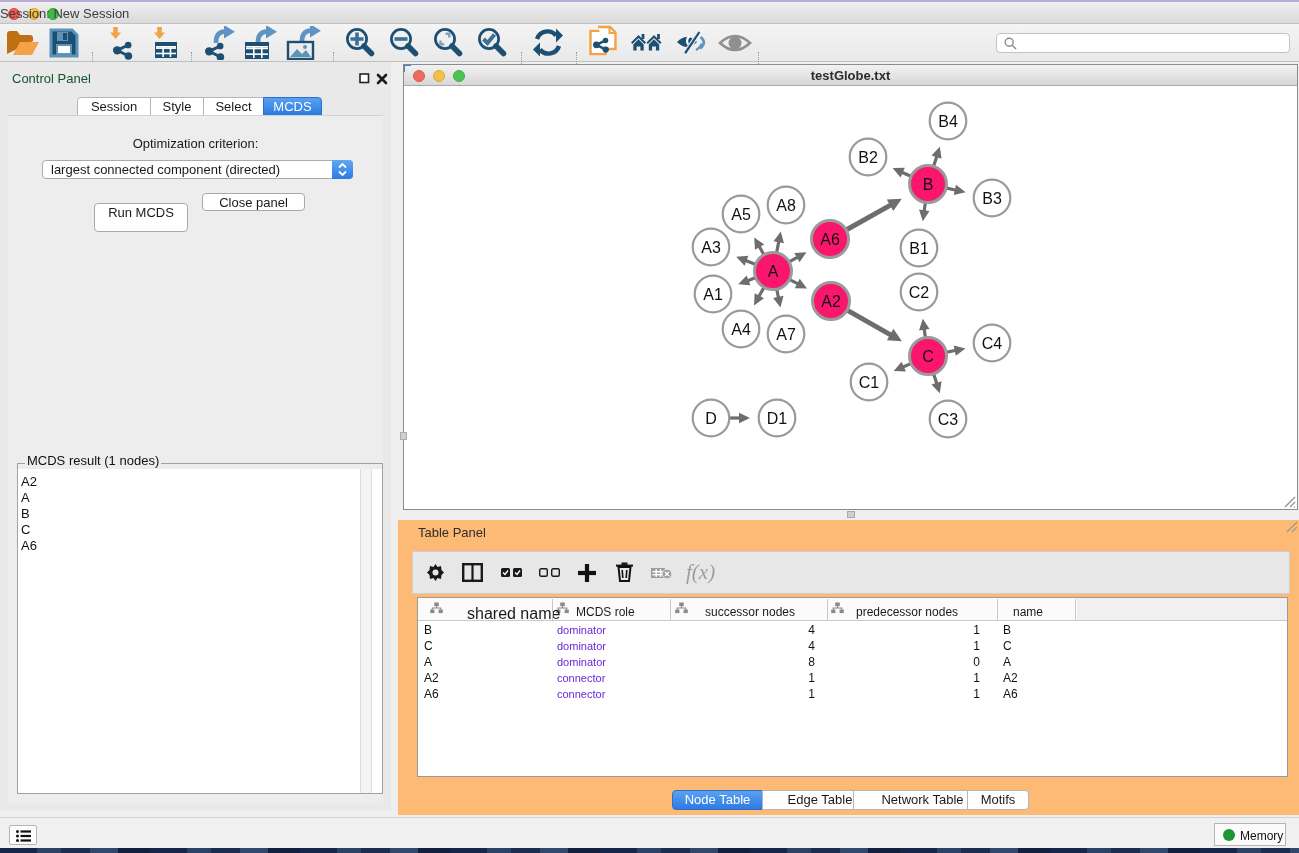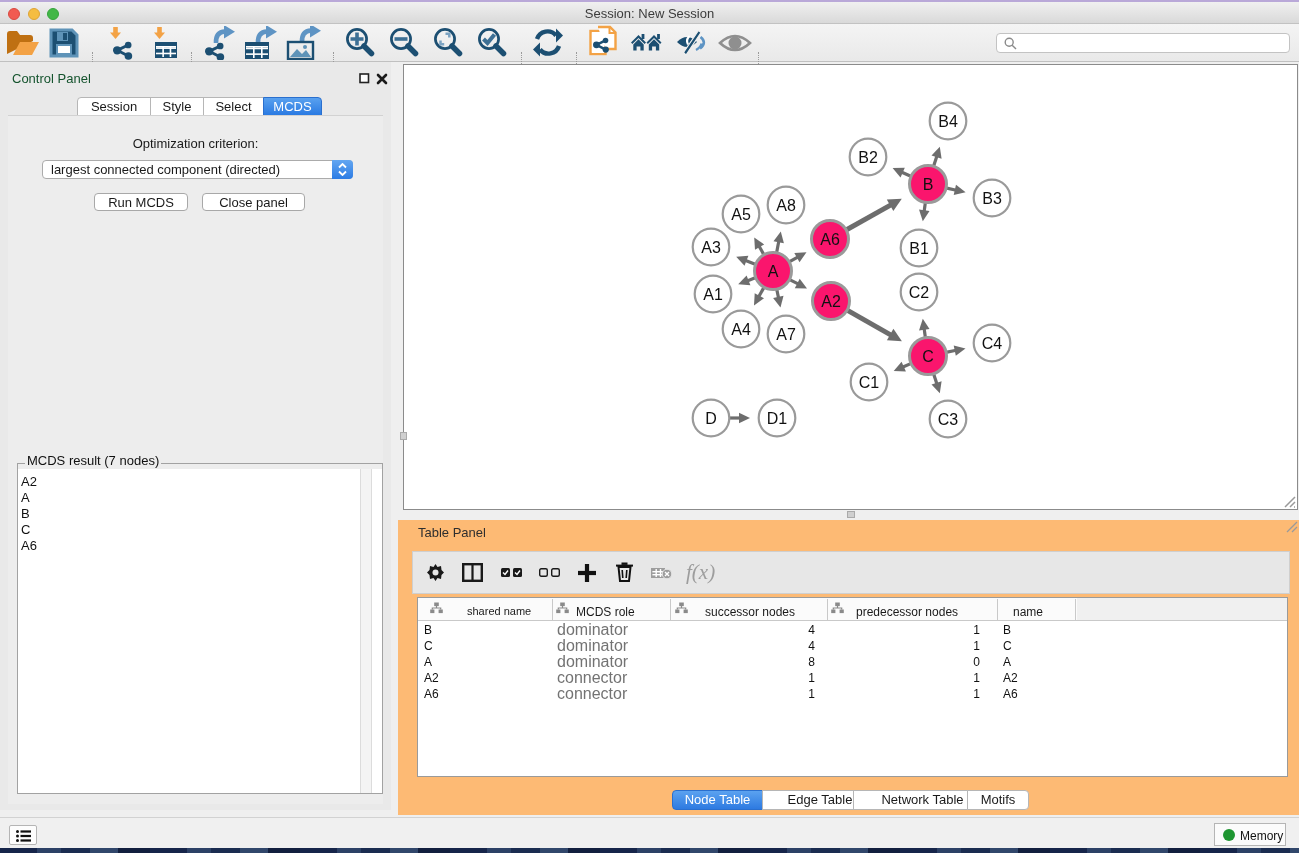--- a/index.html
+++ b/index.html
@@ -12,21 +12,21 @@
  font-size:13px;color:#1a1a1a;text-align:center}
 </style></head>
 <body>
 
 <div class="abs" style="left:0;top:0;width:1299px;height:2px;background:#b9a8d8"></div>
 
 <div class="abs" style="left:0;top:2px;width:1299px;height:22px;background:linear-gradient(#f0f0f0,#d9d9d9);border-bottom:1px solid #c2c2c2">
   <div class="tl" style="left:8px;top:5.5px;background:#f15b51;border:1px solid #d94a41"></div>
   <div class="tl" style="left:28px;top:5.5px;background:#f5bd41;border:1px solid #dfa435"></div>
   <div class="tl" style="left:47px;top:5.5px;background:#43b747;border:1px solid #36a53c"></div>
-  <div class="abs" style="left:0;width:100%;text-align:center;top:4px;font-size:13px;color:#3c3c3c">Session: New Session</div>
+  <div class="abs" style="left:0;width:100%;top:4px;font-size:13px;color:#3c3c3c">Session: New Session</div>
 </div>
 
 <div class="abs" style="left:0;top:24px;width:1299px;height:38px;background:linear-gradient(#f4f4f4,#e9e9e9);border-bottom:1px solid #c0c0c0">
   <div class="sep" style="left:92px"></div>
     <div class="sep" style="left:191px"></div>
     <div class="sep" style="left:333px"></div>
     <div class="sep" style="left:521px"></div>
     <div class="sep" style="left:576px"></div>
     <div class="sep" style="left:758px"></div>
 </div>
@@ -193,32 +193,41 @@
     <div class="abs" style="left:0;top:20px;width:100%;text-align:center;font-size:13px;color:#1a1a1a">Optimization criterion:</div>
     <div class="abs" style="left:34px;top:44px;width:311px;height:19px;background:#fff;border:1px solid #ababab;border-radius:4px">
       <div class="abs" style="left:8px;top:1px;font-size:13px;color:#1a1a1a">largest connected component (directed)</div>
       <div class="abs" style="right:-1px;top:-1px;width:21px;height:19px;border-radius:0 4px 4px 0;background:linear-gradient(#63a6f1,#2c7ce4)">
         <svg width="11" height="13" style="position:absolute;left:5px;top:3px" viewBox="0 0 11 13">
             <path d="M2 4.5 L5.5 1 L9 4.5" stroke="#fff" stroke-width="1.8" fill="none"></path>
             <path d="M2 8.5 L5.5 12 L9 8.5" stroke="#fff" stroke-width="1.8" fill="none"></path>
           </svg>
       </div>
     </div>
-    <div class="btn" style="left:86px;top:77px;width:94px;height:18px;line-height:17px">Run MCDS</div>
+    <div class="btn" style="left:86px;top:87px;width:94px;height:29px;line-height:17px">Run MCDS</div>
     <div class="btn" style="left:194px;top:77px;width:103px;height:18px;line-height:17px">Close panel</div>
 
     <div class="abs" style="left:9px;top:347px;width:366px;height:331px;border:1px solid #a2a2a2"></div>
     <div class="abs" style="left:10px;top:353px;width:364px;height:324px;background:#fff"></div>
     <div class="abs" style="left:352px;top:353px;width:12px;height:324px;background:#f4f4f4;border-left:1px solid #dcdcdc;border-right:1px solid #dcdcdc"></div>
-    <div class="abs" style="left:17px;top:337px;background:#ededed;padding:0 2px;font-size:13px;color:#111">MCDS result (7 nodes)</div>
+    <div class="abs" style="left:17px;top:337px;background:#ededed;padding:0 2px;font-size:13px;color:#111">MCDS result (1 nodes)</div>
     <div class="abs" style="left:13px;top:358px;font-size:13px;color:#111;line-height:16px">A2<br>A<br>B<br>C<br>A6</div>
   </div>
 </div>
 
 <div class="abs" style="left:403px;top:64px;width:895px;height:446px;background:#fff;border:1px solid #8b8b8b">
+  <div class="abs" style="left:0;top:0;width:893px;height:21px;background:linear-gradient(#f2f2f2,#d7d7d7);border-bottom:1px solid #aaa">
+      <svg width="8" height="8" style="position:absolute;left:0;top:0">
+        <path d="M0 7 L0 0 L7 0" stroke="#4a7ac8" stroke-width="2" fill="none"></path>
+      </svg>
+    <div class="tl" style="left:9px;top:5px;background:#ee6a5e;border:1px solid #d65a50"></div>
+    <div class="tl" style="left:29px;top:5px;background:#f3c04b;border:1px solid #dfa83c"></div>
+    <div class="tl" style="left:49px;top:5px;background:#4cc355;border:1px solid #3daf47"></div>
+    <div class="abs" style="left:0;width:100%;text-align:center;top:3px;font-size:13px;font-weight:bold;color:#2c2c2c">testGlobe.txt</div>
+  </div>
   <div class="abs" style="left:0;top:21px;width:893px;height:423px">
     <svg width="895" height="424" style="position:absolute;left:0;top:0">
         <line x1="353.1" y1="191.1" x2="343.1" y2="194.9" stroke="#6d6d6d" stroke-width="3.2"></line>
         <polygon points="334.2,198.3 342.6,189.4 346.4,199.3" fill="#6d6d6d"></polygon>
         <line x1="353.1" y1="178.9" x2="341.0" y2="174.2" stroke="#6d6d6d" stroke-width="3.2"></line>
         <polygon points="332.2,170.7 344.4,169.8 340.5,179.7" fill="#6d6d6d"></polygon>
         <line x1="360.8" y1="199.9" x2="354.6" y2="211.0" stroke="#6d6d6d" stroke-width="3.2"></line>
         <polygon points="350.0,219.4 350.7,207.2 360.0,212.3" fill="#6d6d6d"></polygon>
         <line x1="360.7" y1="170.2" x2="354.9" y2="159.8" stroke="#6d6d6d" stroke-width="3.2"></line>
         <polygon points="350.2,151.5 360.2,158.5 351.0,163.7" fill="#6d6d6d"></polygon>
@@ -380,34 +389,34 @@
     <rect x="8.6" y="7.5" width="4.2" height="3.6" fill="#8a8a8a"></rect>
     <path d="M6.5 4 L6.5 6 M2.3 7.5 L2.3 6 L10.7 6 L10.7 7.5" stroke="#8a8a8a" stroke-width="1.2" fill="none"></path>
   </svg>
 <svg class="abs" style="left:831px;top:602px" width="13" height="12" viewBox="0 0 13 12">
     <rect x="4.2" y="0.5" width="4.6" height="3.6" fill="#8a8a8a"></rect>
     <rect x="0.2" y="7.5" width="4.2" height="3.6" fill="#8a8a8a"></rect>
     <rect x="8.6" y="7.5" width="4.2" height="3.6" fill="#8a8a8a"></rect>
     <path d="M6.5 4 L6.5 6 M2.3 7.5 L2.3 6 L10.7 6 L10.7 7.5" stroke="#8a8a8a" stroke-width="1.2" fill="none"></path>
   </svg>
 
-<div class="abs" style="left:467px;top:605px;font-size:11px;color:#1a1a1a">shared name</div>
+<div class="abs" style="left:467px;top:605px;font-size:16px;color:#1a1a1a">shared name</div>
 <div class="abs" style="left:576px;top:605px;font-size:12px;color:#1a1a1a">MCDS role</div>
 <div class="abs" style="left:705px;top:605px;font-size:12px;color:#1a1a1a">successor nodes</div>
 <div class="abs" style="left:856px;top:605px;font-size:12px;color:#1a1a1a">predecessor nodes</div>
 <div class="abs" style="left:1013px;top:605px;font-size:12px;color:#1a1a1a">name</div>
 
 <div class="abs" style="left:552px;top:599px;height:22px;border-left:1px solid #c9c9c9"></div>
 <div class="abs" style="left:670px;top:599px;height:22px;border-left:1px solid #c9c9c9"></div>
 <div class="abs" style="left:827px;top:599px;height:22px;border-left:1px solid #c9c9c9"></div>
 <div class="abs" style="left:997px;top:599px;height:22px;border-left:1px solid #c9c9c9"></div>
 <div class="abs" style="left:1075px;top:599px;height:22px;border-left:1px solid #c9c9c9"></div>
 
 <div class="abs" style="left:424px;top:622px;font-size:12px;color:#111;line-height:16px">B<br>C<br>A<br>A2<br>A6</div>
-<div class="abs" style="left:557px;top:622px;font-size:16px;color:#737373;line-height:16px">dominator<br>dominator<br>dominator<br>connector<br>connector</div>
+<div class="abs" style="left:557px;top:622px;font-size:11px;color:#6d28d9;line-height:16px">dominator<br>dominator<br>dominator<br>connector<br>connector</div>
 <div class="abs" style="left:780px;top:622px;width:35px;text-align:right;font-size:12px;color:#111;line-height:16px">4<br>4<br>8<br>1<br>1</div>
 <div class="abs" style="left:945px;top:622px;width:35px;text-align:right;font-size:12px;color:#111;line-height:16px">1<br>1<br>0<br>1<br>1</div>
 <div class="abs" style="left:1003px;top:622px;font-size:12px;color:#111;line-height:16px">B<br>C<br>A<br>A2<br>A6</div>
 
 <div class="tab" style="left:672px;top:790px;width:91px;background:linear-gradient(#5ba2f0,#2d7ae1);color:#fff;border-color:#2a6fce;border-radius:4px 0 0 4px">Node Table</div>
 <div class="tab" style="left:762px;top:790px;width:116px">Edge Table</div>
 <div class="tab" style="left:853px;top:790px;width:139px">Network Table</div>
 <div class="tab" style="left:967px;top:790px;width:62px;border-radius:0 4px 4px 0">Motifs</div>
 
 <div class="abs" style="left:0;top:817px;width:1299px;height:31px;background:#f0f0f0;border-top:1px solid #d2d2d2">

